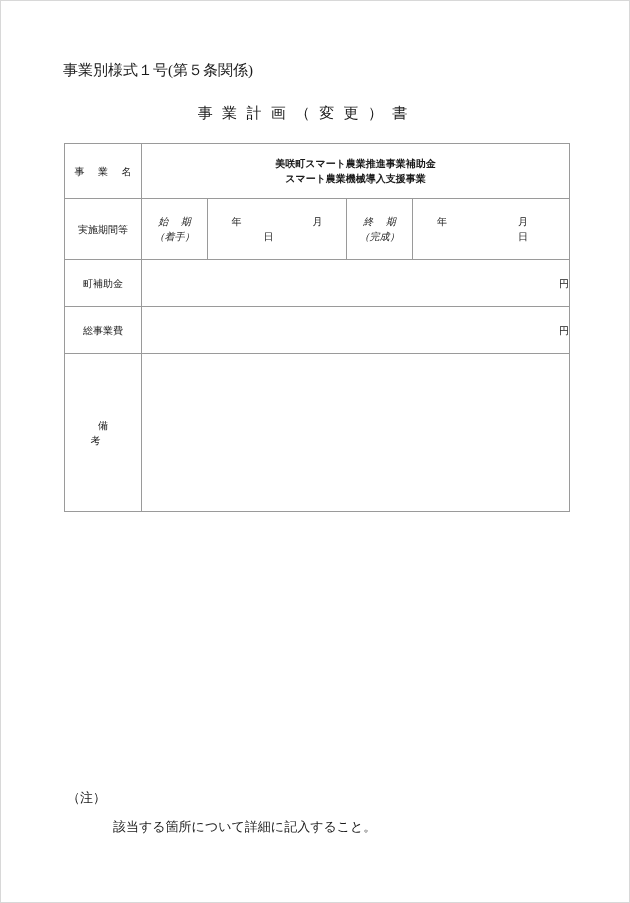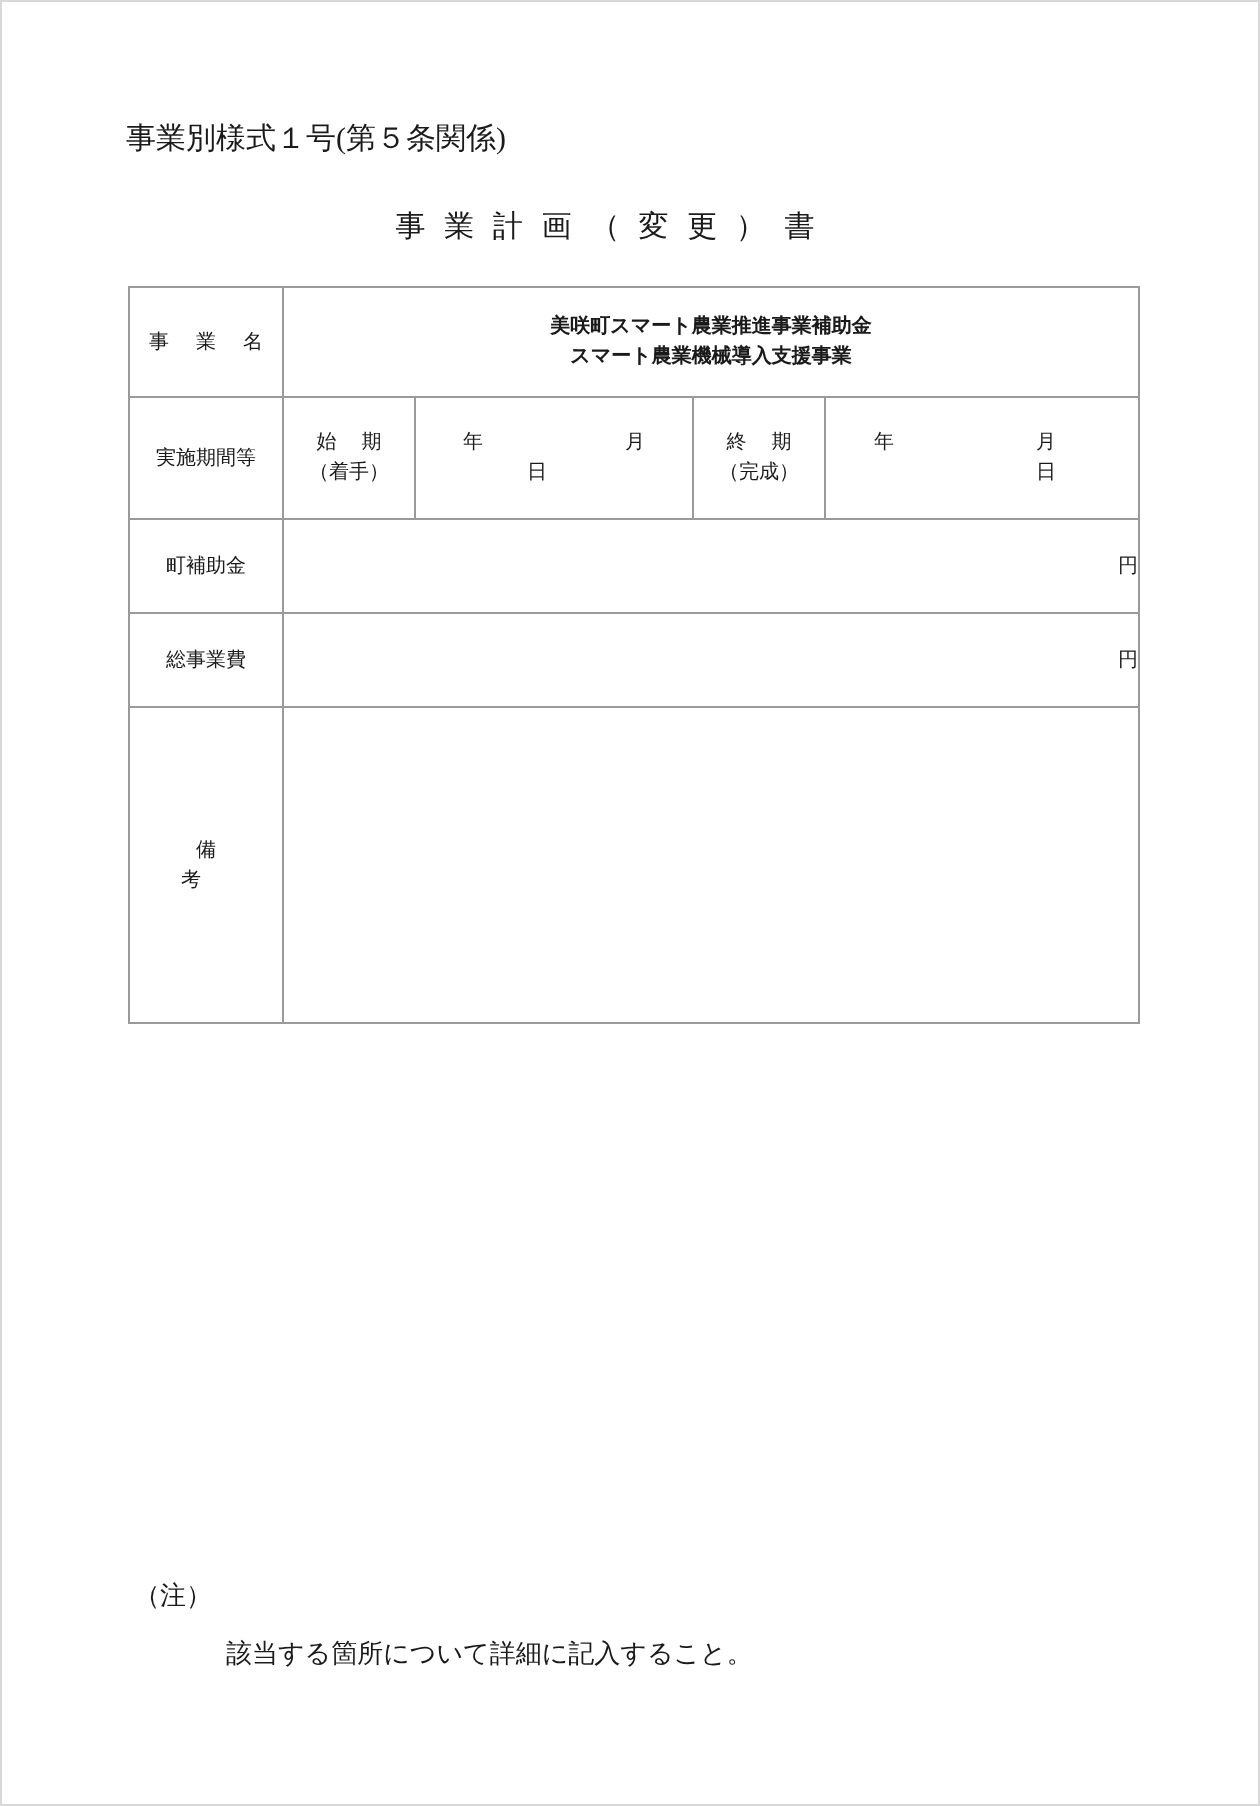--- a/index.html
+++ b/index.html
@@ -77,20 +77,21 @@
     padding: 2px 0;
   }
   .name-value div { white-space: nowrap; font-weight: bold; }
 
   .row-period td { height: 60px; }
   .stage {
     text-align: center;
     width: 66px;
     font-size: 12.5px;
     line-height: 1.45;
+    font-style: italic;
   }
   .stage .l1 { letter-spacing: 0.5em; text-indent: 0.5em; }
   .ymd {
     text-align: center;
     padding-right: 4px;
   }
   .ymd span {
     letter-spacing: 1.7em;
     text-indent: 1.7em;
     display: inline-block;

